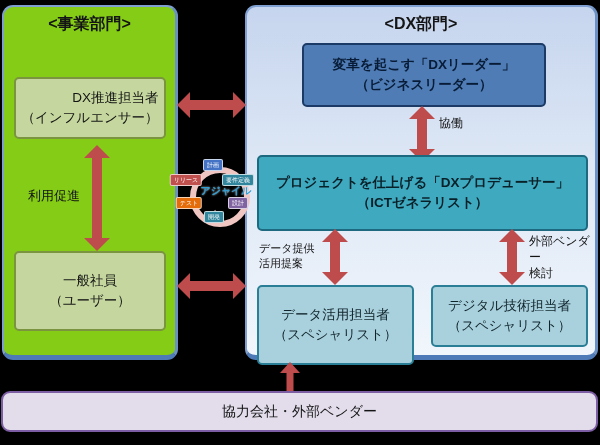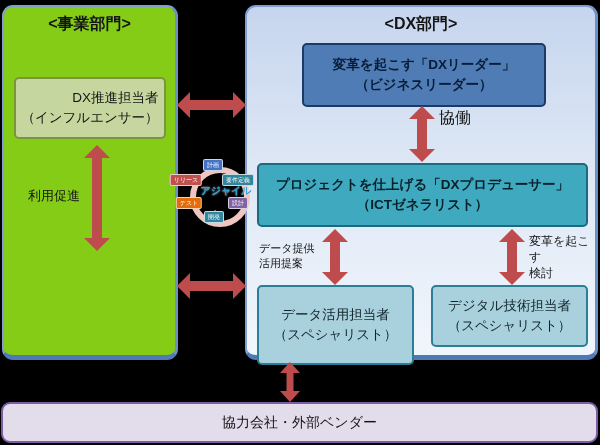--- a/index.html
+++ b/index.html
@@ -21,36 +21,36 @@
                font-size:16px;font-weight:600;color:#151515;}
 
   
   .nbox{position:absolute;box-sizing:border-box;border-radius:5px;display:flex;
         align-items:center;justify-content:center;text-align:center;
         white-space:pre-line;line-height:1.45;}
   .green{background:#c5d79e;border:2px solid #7a9440;font-size:13.5px;color:#141414;}
   .leader{background:#4f7cb4;border:2px solid #1b3a66;font-size:13.5px;font-weight:700;color:#081c38;}
   .producer{background:#3fa9c0;border:2px solid #1d6a80;font-size:13.5px;font-weight:700;color:#082028;}
   .spec{background:#a9d1dd;border:2px solid #2a7e96;font-size:13.5px;font-weight:500;color:#10242b;}
-  .vendor{position:absolute;left:1px;top:402px;width:597px;height:41px;box-sizing:border-box;
+  .vendor{position:absolute;left:1px;top:391px;width:597px;height:41px;box-sizing:border-box;
           background:#e2dceb;border:2px solid #7c5ca2;border-radius:9px;display:flex;
           align-items:center;justify-content:center;font-size:14px;color:#141414;}
 
   
   .box-promoter{left:10px;top:70px;width:152px;height:62px;text-align:right;}
   .box-staff{left:10px;top:244px;width:152px;height:80px;}
   .box-leader{left:55px;top:36px;width:244px;height:64px;}
-  .box-producer{left:10px;top:156px;width:331px;height:64px;}
+  .box-producer{left:10px;top:148px;width:331px;height:76px;}
   .box-spec1{left:10px;top:278px;width:157px;height:80px;}
   .box-spec2{left:184px;top:278px;width:157px;height:62px;}
 
   
   .flabel{position:absolute;font-size:13px;color:#141414;white-space:pre-line;line-height:1.35;}
   .lbl-usage{left:24px;top:180px;}
-  .lbl-collab{left:192px;top:100px;font-size:16px;}
+  .lbl-collab{left:192px;top:108px;font-size:12px;}
   .lbl-data{left:12px;top:234px;font-size:11px;}
   .lbl-tech{left:282px;top:226px;font-size:12px;}
 
   
   .av{position:absolute;width:26px;}
   .av::before,.av::after{content:"";position:absolute;left:50%;transform:translateX(-50%);
       border-left:13px solid transparent;border-right:13px solid transparent;}
   .av::before{top:0;border-bottom:13px solid var(--red);}
   .av::after{bottom:0;border-top:13px solid var(--red);}
   .av .sh{position:absolute;left:50%;transform:translateX(-50%);width:10px;top:11px;bottom:11px;background:var(--red);}
@@ -103,41 +103,43 @@
 <div class="canvas">
 
   <section class="panel panel-left">
     <div class="panel-title">&lt;事業部門&gt;</div>
     <div class="nbox green box-promoter">DX推進担当者
 （インフルエンサー）</div>
     <div class="av arr-left-v">
         <div class="sh"></div>
       </div>
     <div class="flabel lbl-usage">利用促進</div>
+    <div class="nbox green box-staff">一般社員
+（ユーザー）</div>
   </section>
 
   <section class="panel panel-right">
     <div class="panel-title">&lt;DX部門&gt;</div>
     <div class="nbox leader box-leader">変革を起こす「DXリーダー」
 （ビジネスリーダー）</div>
     <div class="av arr-collab">
         <div class="sh"></div>
       </div>
     <div class="flabel lbl-collab">協働</div>
     <div class="nbox producer box-producer">プロジェクトを仕上げる「DXプロデューサー」
 （ICTゼネラリスト）</div>
     <div class="av arr-lv">
         <div class="sh"></div>
       </div>
     <div class="flabel lbl-data">データ提供
 活用提案</div>
     <div class="av arr-rv">
         <div class="sh"></div>
       </div>
-    <div class="flabel lbl-tech">変革を起こす
+    <div class="flabel lbl-tech">外部ベンダー
 検討</div>
     <div class="nbox spec box-spec1">データ活用担当者
 （スペシャリスト）</div>
     <div class="nbox spec box-spec2">デジタル技術担当者
 （スペシャリスト）</div>
   </section>
 
   <div class="ah arr-h1">
       <div class="sh"></div>
     </div>

